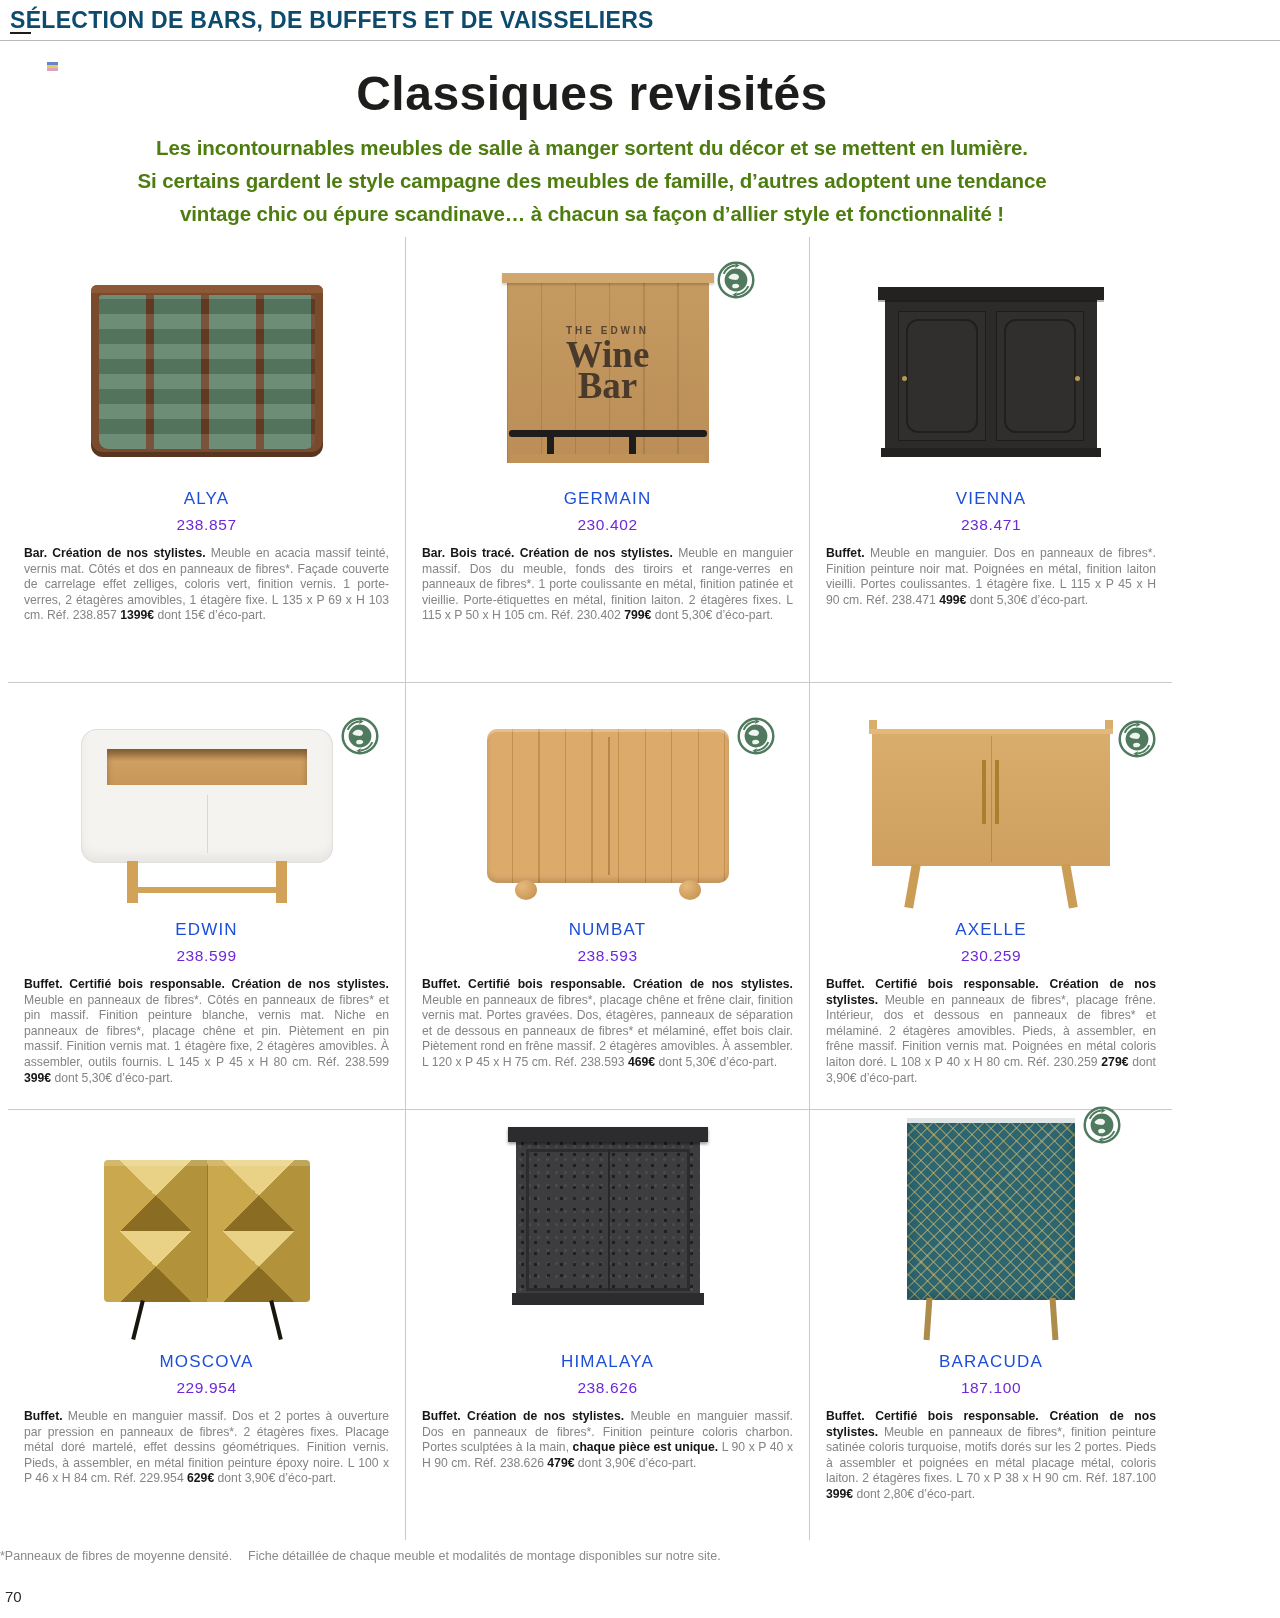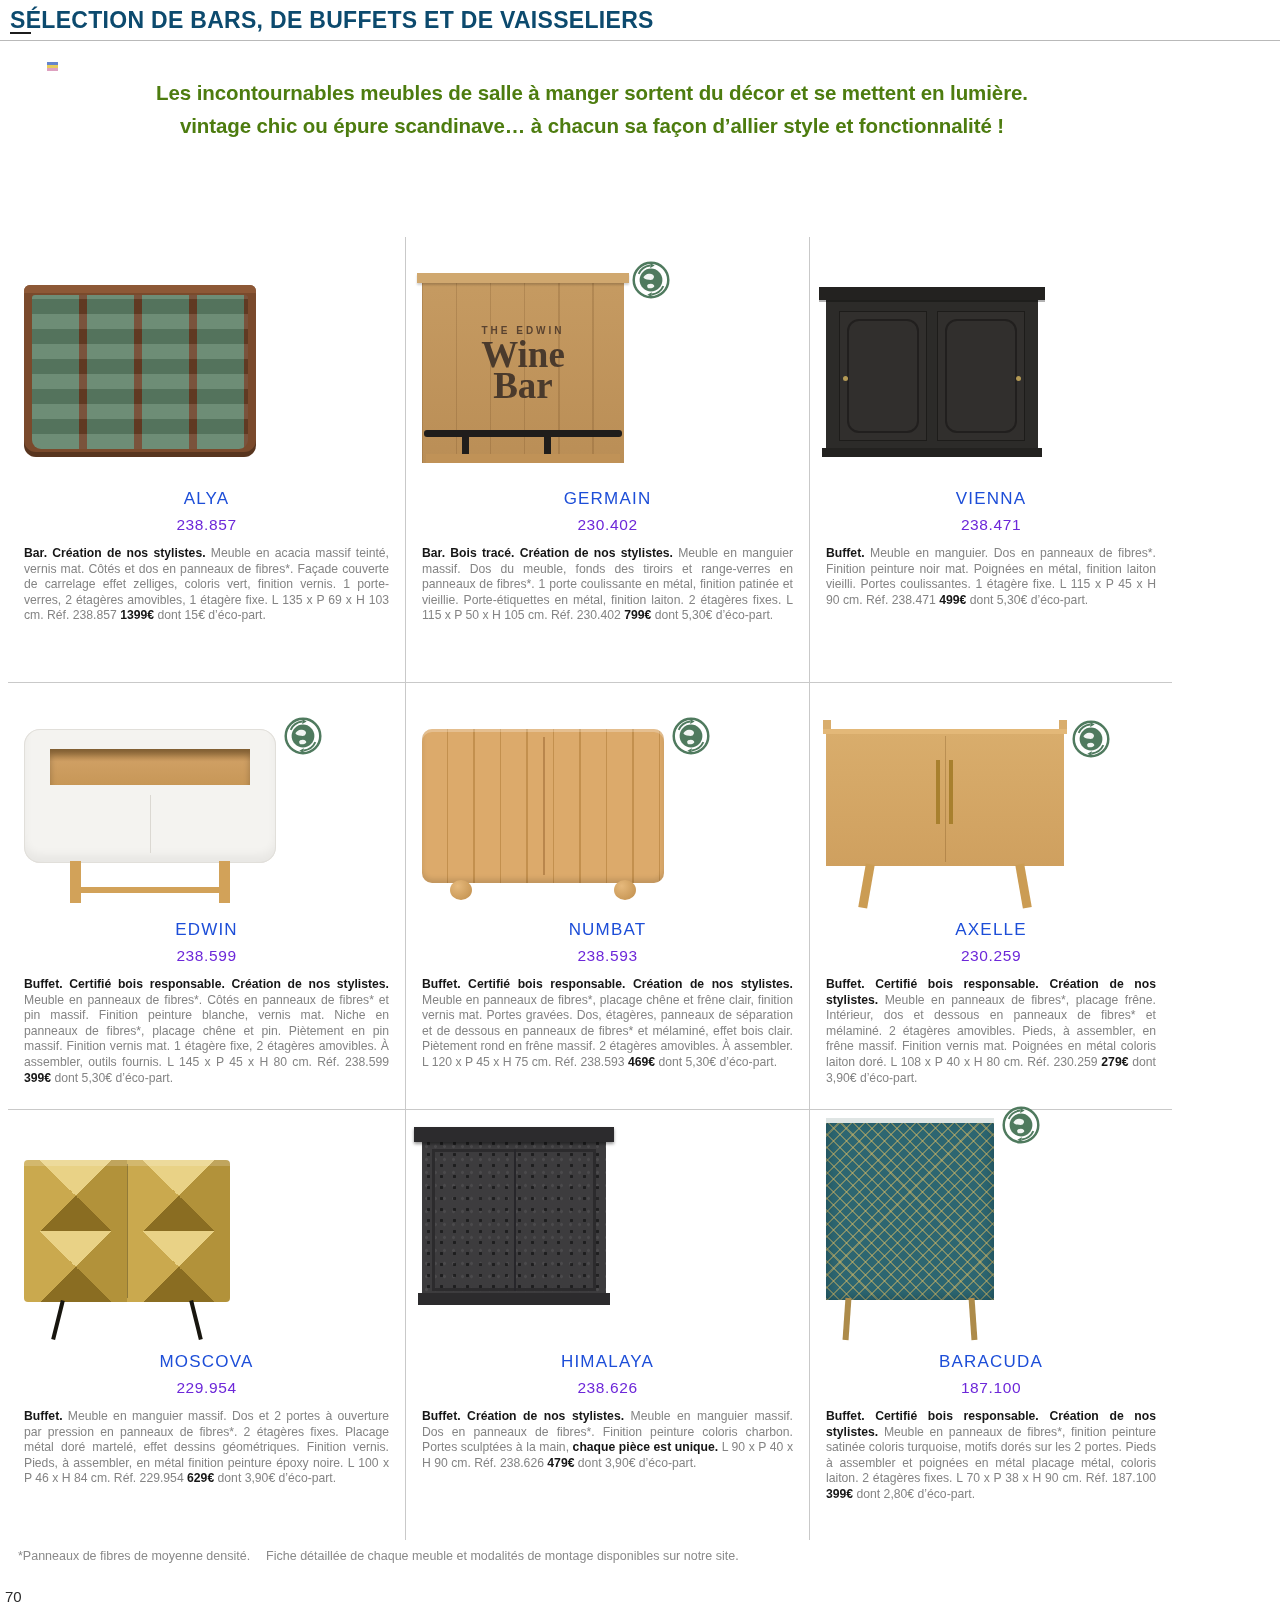--- a/index.html
+++ b/index.html
@@ -19,21 +19,21 @@
   .hero h1{margin:0;font-size:48px;font-weight:bold;letter-spacing:.5px;color:#1d1d1b;}
   .hero p{margin:0;font-size:20.5px;font-weight:bold;line-height:33px;color:#4d7c0f;letter-spacing:-.1px;}
   .hero .intro{margin-top:10px;}
   
   .catalog{position:absolute;top:237px;left:8px;display:grid;
     grid-template-columns:398px 404px 362px;grid-template-rows:446px 427px 430px;}
   .cell{position:relative;display:flex;flex-direction:column;align-items:center;
     padding:0 16px;box-sizing:border-box;}
   .cell:nth-child(3n+1),.cell:nth-child(3n+2){border-right:1px solid #c9c9c9;}
   .cell:nth-child(-n+6){border-bottom:1px solid #c9c9c9;}
-  .figure{width:100%;display:flex;justify-content:flex-start;align-items:flex-end;position:relative;}
+  .figure{width:100%;display:flex;justify-content:center;align-items:flex-end;position:relative;}
   .r0 .figure{height:240px;}
   .r1 .figure{height:225px;}
   .r2 .figure{height:230px;}
   .pname{margin:12px 0 0 0;font-size:17px;font-weight:normal;color:#1d4ed8;letter-spacing:1.2px;}
   .pref{margin-top:7px;font-size:15.5px;color:#6d28d9;letter-spacing:.6px;}
   .pdesc{margin:12px 0 0 0;font-size:12.2px;line-height:15.6px;text-align:justify;width:100%;}
   .seg-b{color:#161616;font-weight:bold;}
   .seg-r{color:#848484;}
   
   .eco{position:absolute;top:-12px;right:-46px;width:38px;height:38px;}
@@ -124,35 +124,37 @@
     background-image:
       repeating-linear-gradient(45deg, rgba(222,190,100,.45) 0 1.5px, transparent 1.5px 9px),
       repeating-linear-gradient(-45deg, rgba(222,190,100,.45) 0 1.5px, transparent 1.5px 9px);
     box-shadow:inset 0 0 12px rgba(0,30,40,.45);}
   .art-baracuda .p1{top:0;left:0;right:0;height:5px;background:#dfe5e4;}
   .art-baracuda::before{content:"";position:absolute;bottom:-40px;left:18px;width:6px;height:42px;
     background:#ad8b4a;transform:rotate(4deg);}
   .art-baracuda::after{content:"";position:absolute;bottom:-40px;right:18px;width:6px;height:42px;
     background:#ad8b4a;transform:rotate(-4deg);}
   
-  .footnote{position:absolute;top:1549px;left:18px;font-size:12.5px;color:#8a8a8a;}
+  .footnote{position:absolute;top:1549px;left:0;font-size:12.5px;color:#8a8a8a;}
   .footnote .fn2{margin-left:16px;}
   .page-number{position:absolute;top:1588px;left:5px;font-size:15px;color:#2a2a2a;}
 </style>
 </head>
 <body>
 
 <div class="page-header">SÉLECTION DE BARS, DE BUFFETS ET DE VAISSELIERS</div>
 <div class="s-underline"></div>
 <div class="reg-mark"></div>
 <div class="header-rule"></div>
 
 <section class="hero">
+  <h1>Classiques revisités</h1>
   <div class="intro">
     <p>Les incontournables meubles de salle à manger sortent du décor et se mettent en lumière.</p>
+    <p>Si certains gardent le style campagne des meubles de famille, d’autres adoptent une tendance</p>
     <p>vintage chic ou épure scandinave… à chacun sa façon d’allier style et fonctionnalité !</p>
   </div>
 </section>
 
 <main class="catalog" id="catalog">
   <article class="cell r0">
     <div class="figure">
       <span class="art art-alya">
         <span class="p1"></span>
           <span class="p2"></span>

